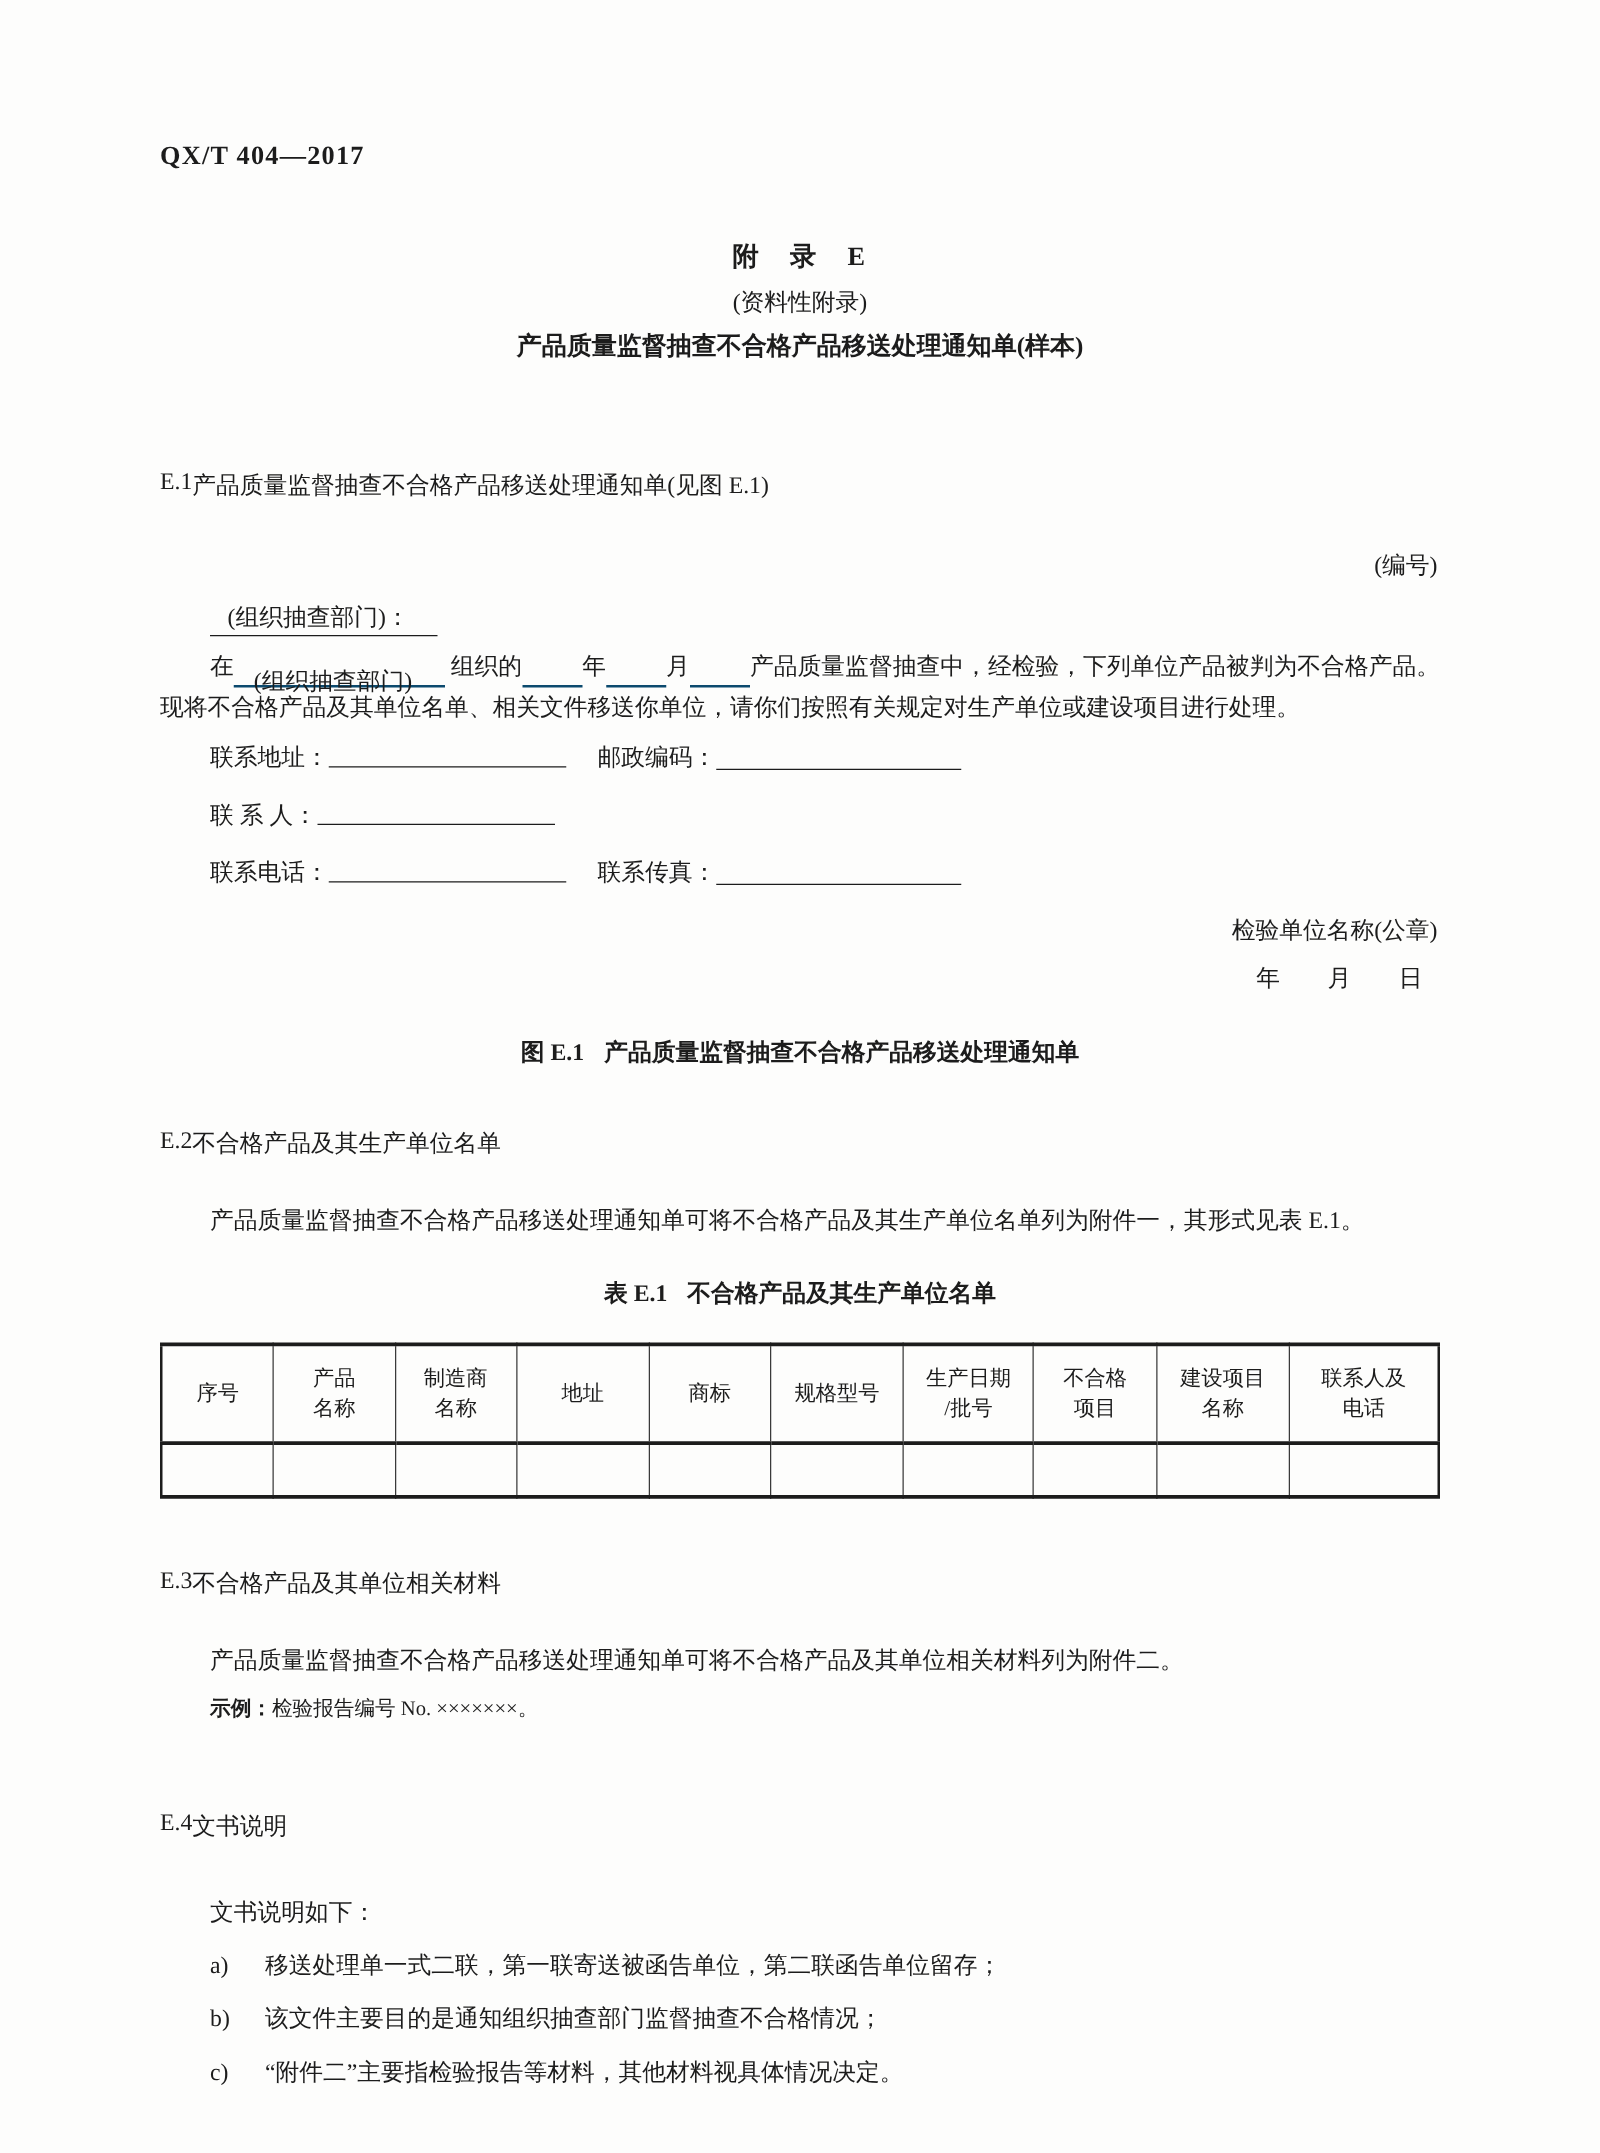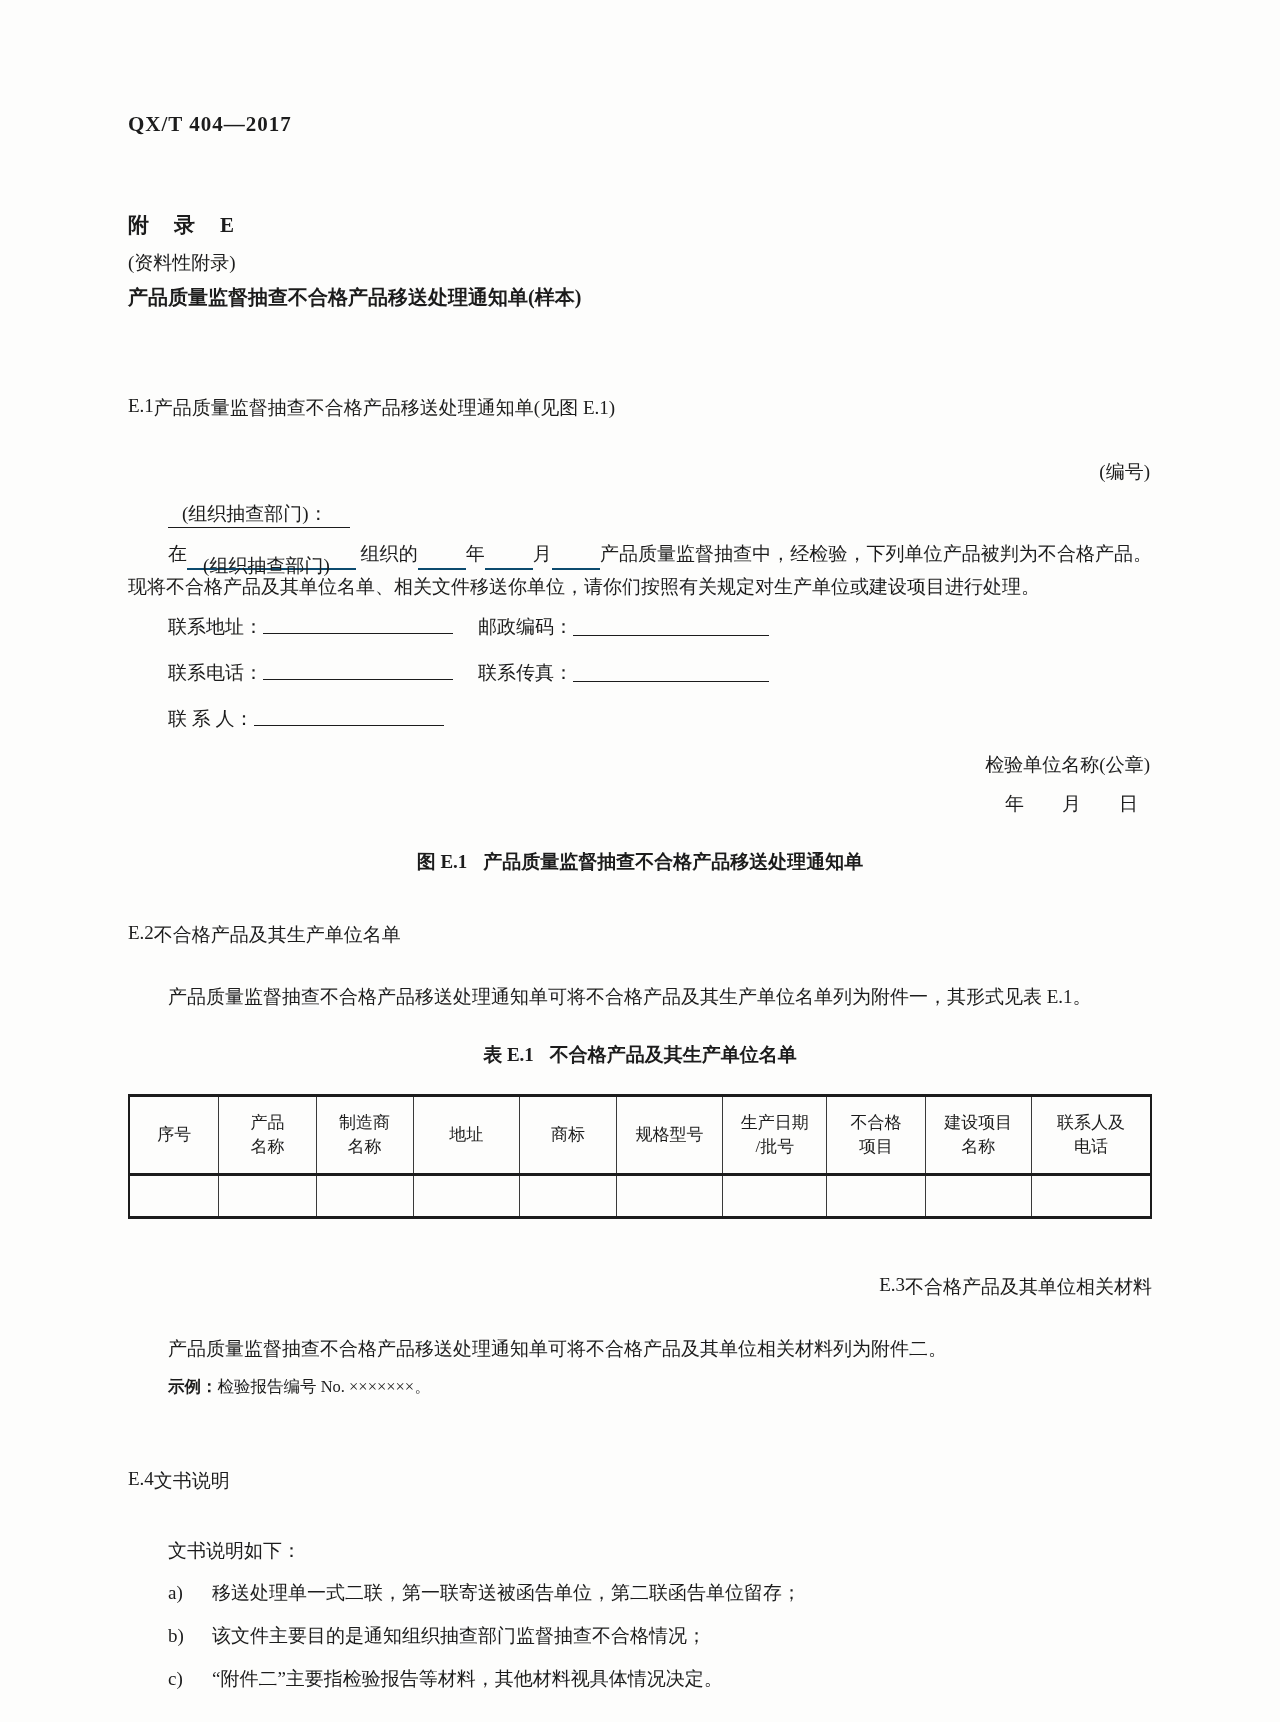--- a/index.html
+++ b/index.html
@@ -16,22 +16,22 @@
   .page {
     padding: 112px 128px 0 128px;
     box-sizing: border-box;
   }
   .doc-number {
     font-weight: bold;
     font-size: 21px;
     letter-spacing: 1px;
   }
   .appendix-head {
-    text-align: left;
-    margin-top: 78px;
+    text-align: center;
+    margin-top: 58px;
     line-height: 1;
   }
   .appendix-head .line1 {
     font-weight: bold;
     font-size: 21px;
     letter-spacing: 2px;
   }
   .appendix-head .line2 {
     margin-top: 17px;
     font-size: 19px;
@@ -136,21 +136,21 @@
     padding: 2px 2px;
   }
   table.sample-table td {
     border: 1px solid #3a3a3a;
     height: 38px;
   }
   table.sample-table thead tr th { border-bottom: 3px solid #1c1c1c; }
   table.sample-table { border-top: 3px solid #1c1c1c; border-bottom: 3px solid #1c1c1c; }
   table.sample-table th:first-child, table.sample-table td:first-child { border-left: 2px solid #1c1c1c; }
   table.sample-table th:last-child, table.sample-table td:last-child { border-right: 2px solid #1c1c1c; }
-  .e3-heading { margin-top: 55px; justify-content: flex-end; }
+  .e3-heading { margin-top: 55px; }
   .example-line {
     margin-top: 6px;
     padding-left: 40px;
     font-size: 16.5px;
     line-height: 30px;
   }
   .example-label { font-weight: bold; }
   .e4-heading { margin-top: 66px; }
   .e4-intro {
     margin-top: 44px;
@@ -201,32 +201,32 @@
         <span class="contact-label">联系地址：</span>
         <span class="contact-line"></span>
       </div>
       <div class="contact-col-right">
         <span class="contact-label">邮政编码：</span>
         <span class="contact-line wide"></span>
       </div>
     </div>
     <div class="contact-row">
       <div class="contact-col-left">
+        <span class="contact-label">联 系 人：</span>
+        <span class="contact-line"></span>
+      </div>
+    </div>
+    <div class="contact-row">
+      <div class="contact-col-left">
         <span class="contact-label">联系电话：</span>
         <span class="contact-line"></span>
       </div>
       <div class="contact-col-right">
         <span class="contact-label">联系传真：</span>
         <span class="contact-line wide"></span>
-      </div>
-    </div>
-    <div class="contact-row">
-      <div class="contact-col-left">
-        <span class="contact-label">联 系 人：</span>
-        <span class="contact-line"></span>
       </div>
     </div>
   </div>
 
   <div class="signature-block">
     <div class="signature-name">检验单位名称(公章)</div>
     <div class="signature-date">年　　月　　日</div>
   </div>
 
   <div class="fig-caption">

